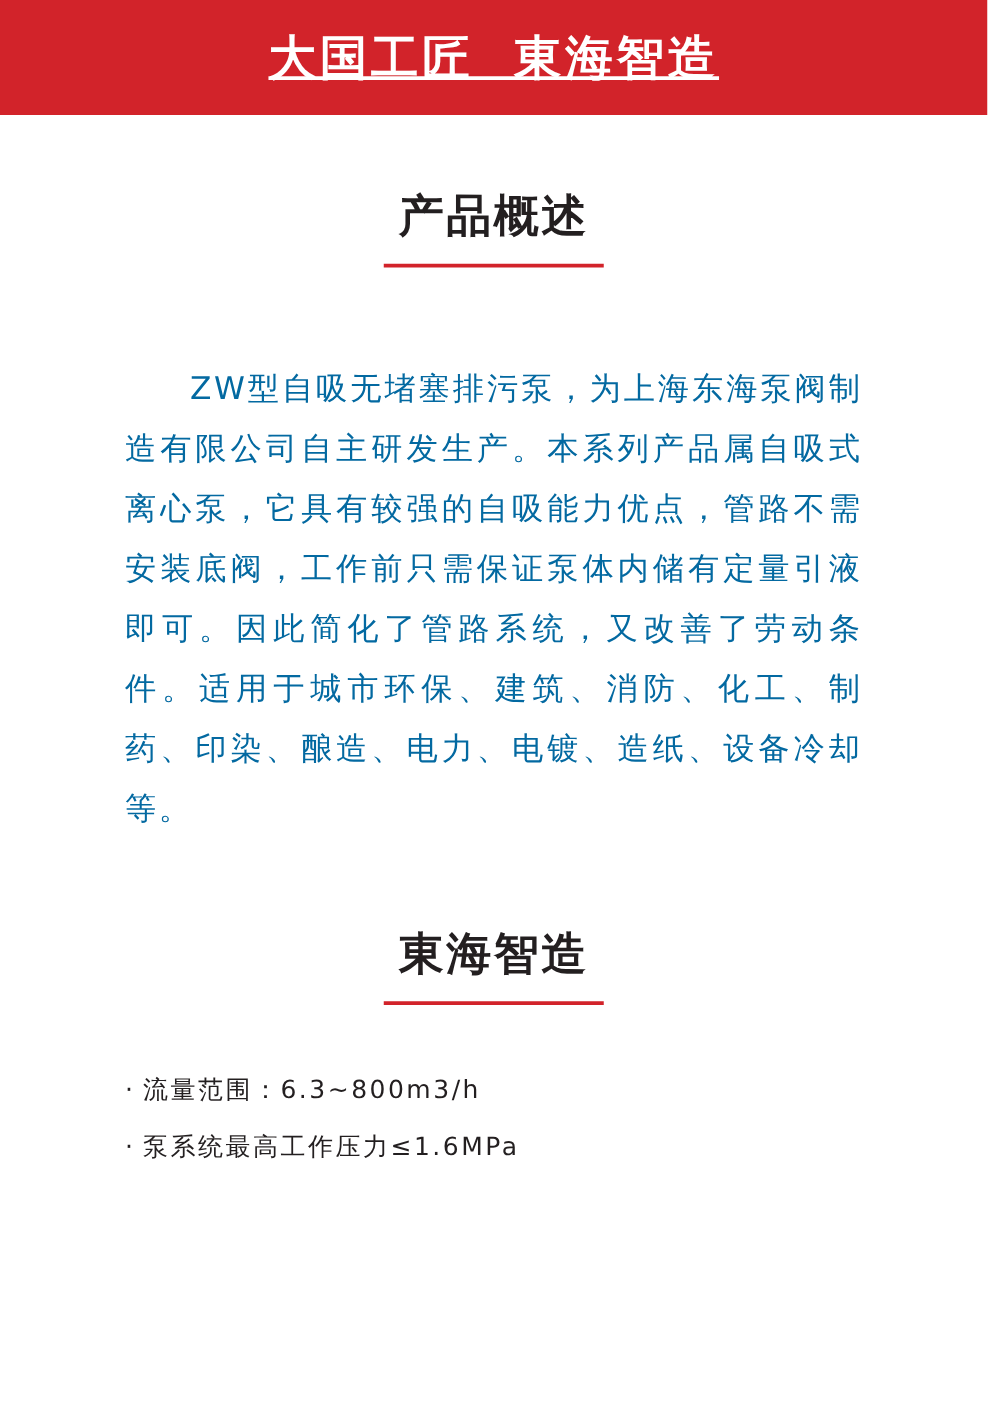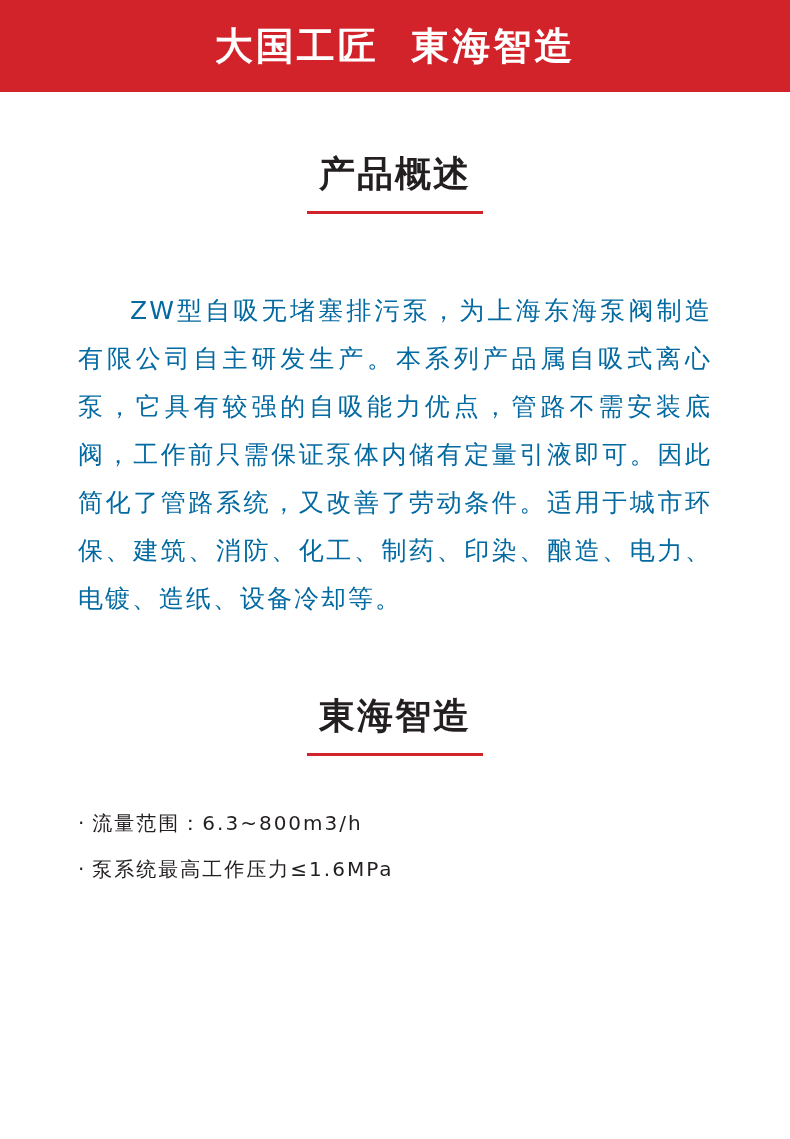--- a/index.html
+++ b/index.html
@@ -31,25 +31,26 @@
     align-items: center;
     justify-content: center;
   }
   .banner-title {
     color: #ffffff;
     font-size: 38px;
     font-weight: bold;
     letter-spacing: 3px;
     font-family: "DejaVu Sans", sans-serif;
     white-space: pre;
+    text-decoration: underline;
   }
 
   
   .section {
-    padding: 0 78px;
+    padding: 0 100px;
     box-sizing: border-box;
   }
   .section-head {
     text-align: center;
     margin: 0;
   }
   .section-title {
     font-size: 36px;
     font-weight: bold;
     letter-spacing: 2px;

